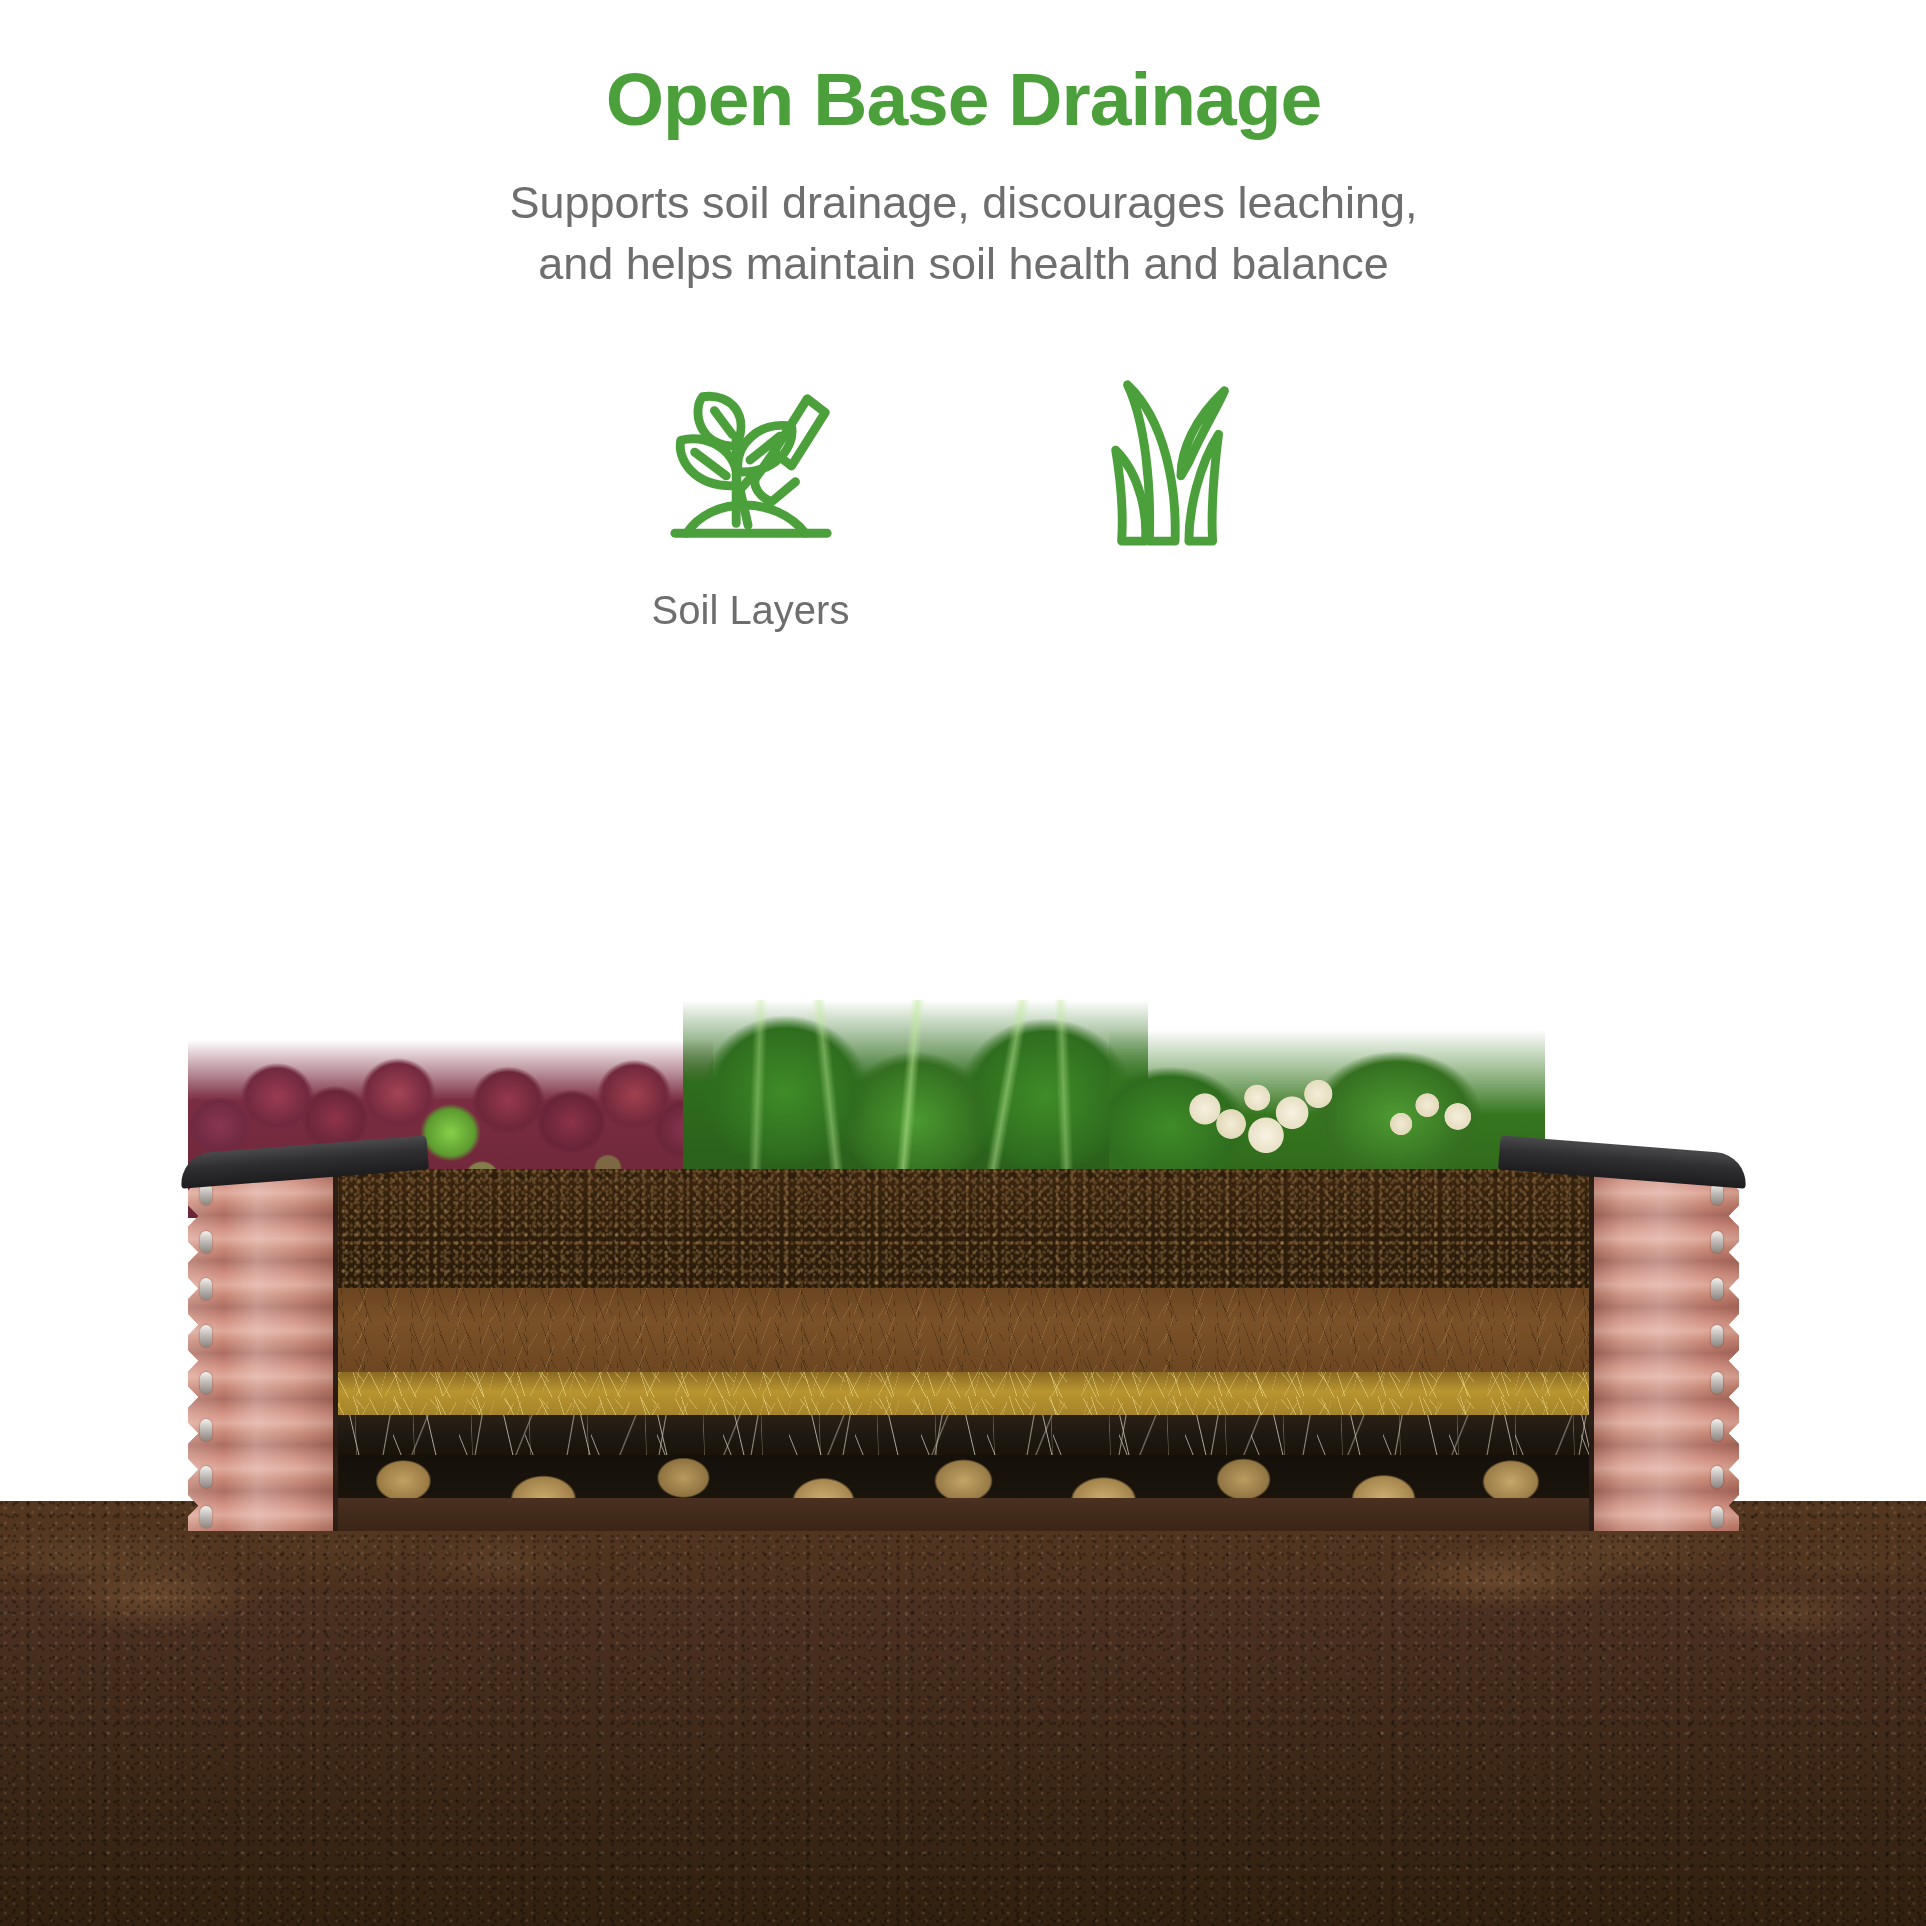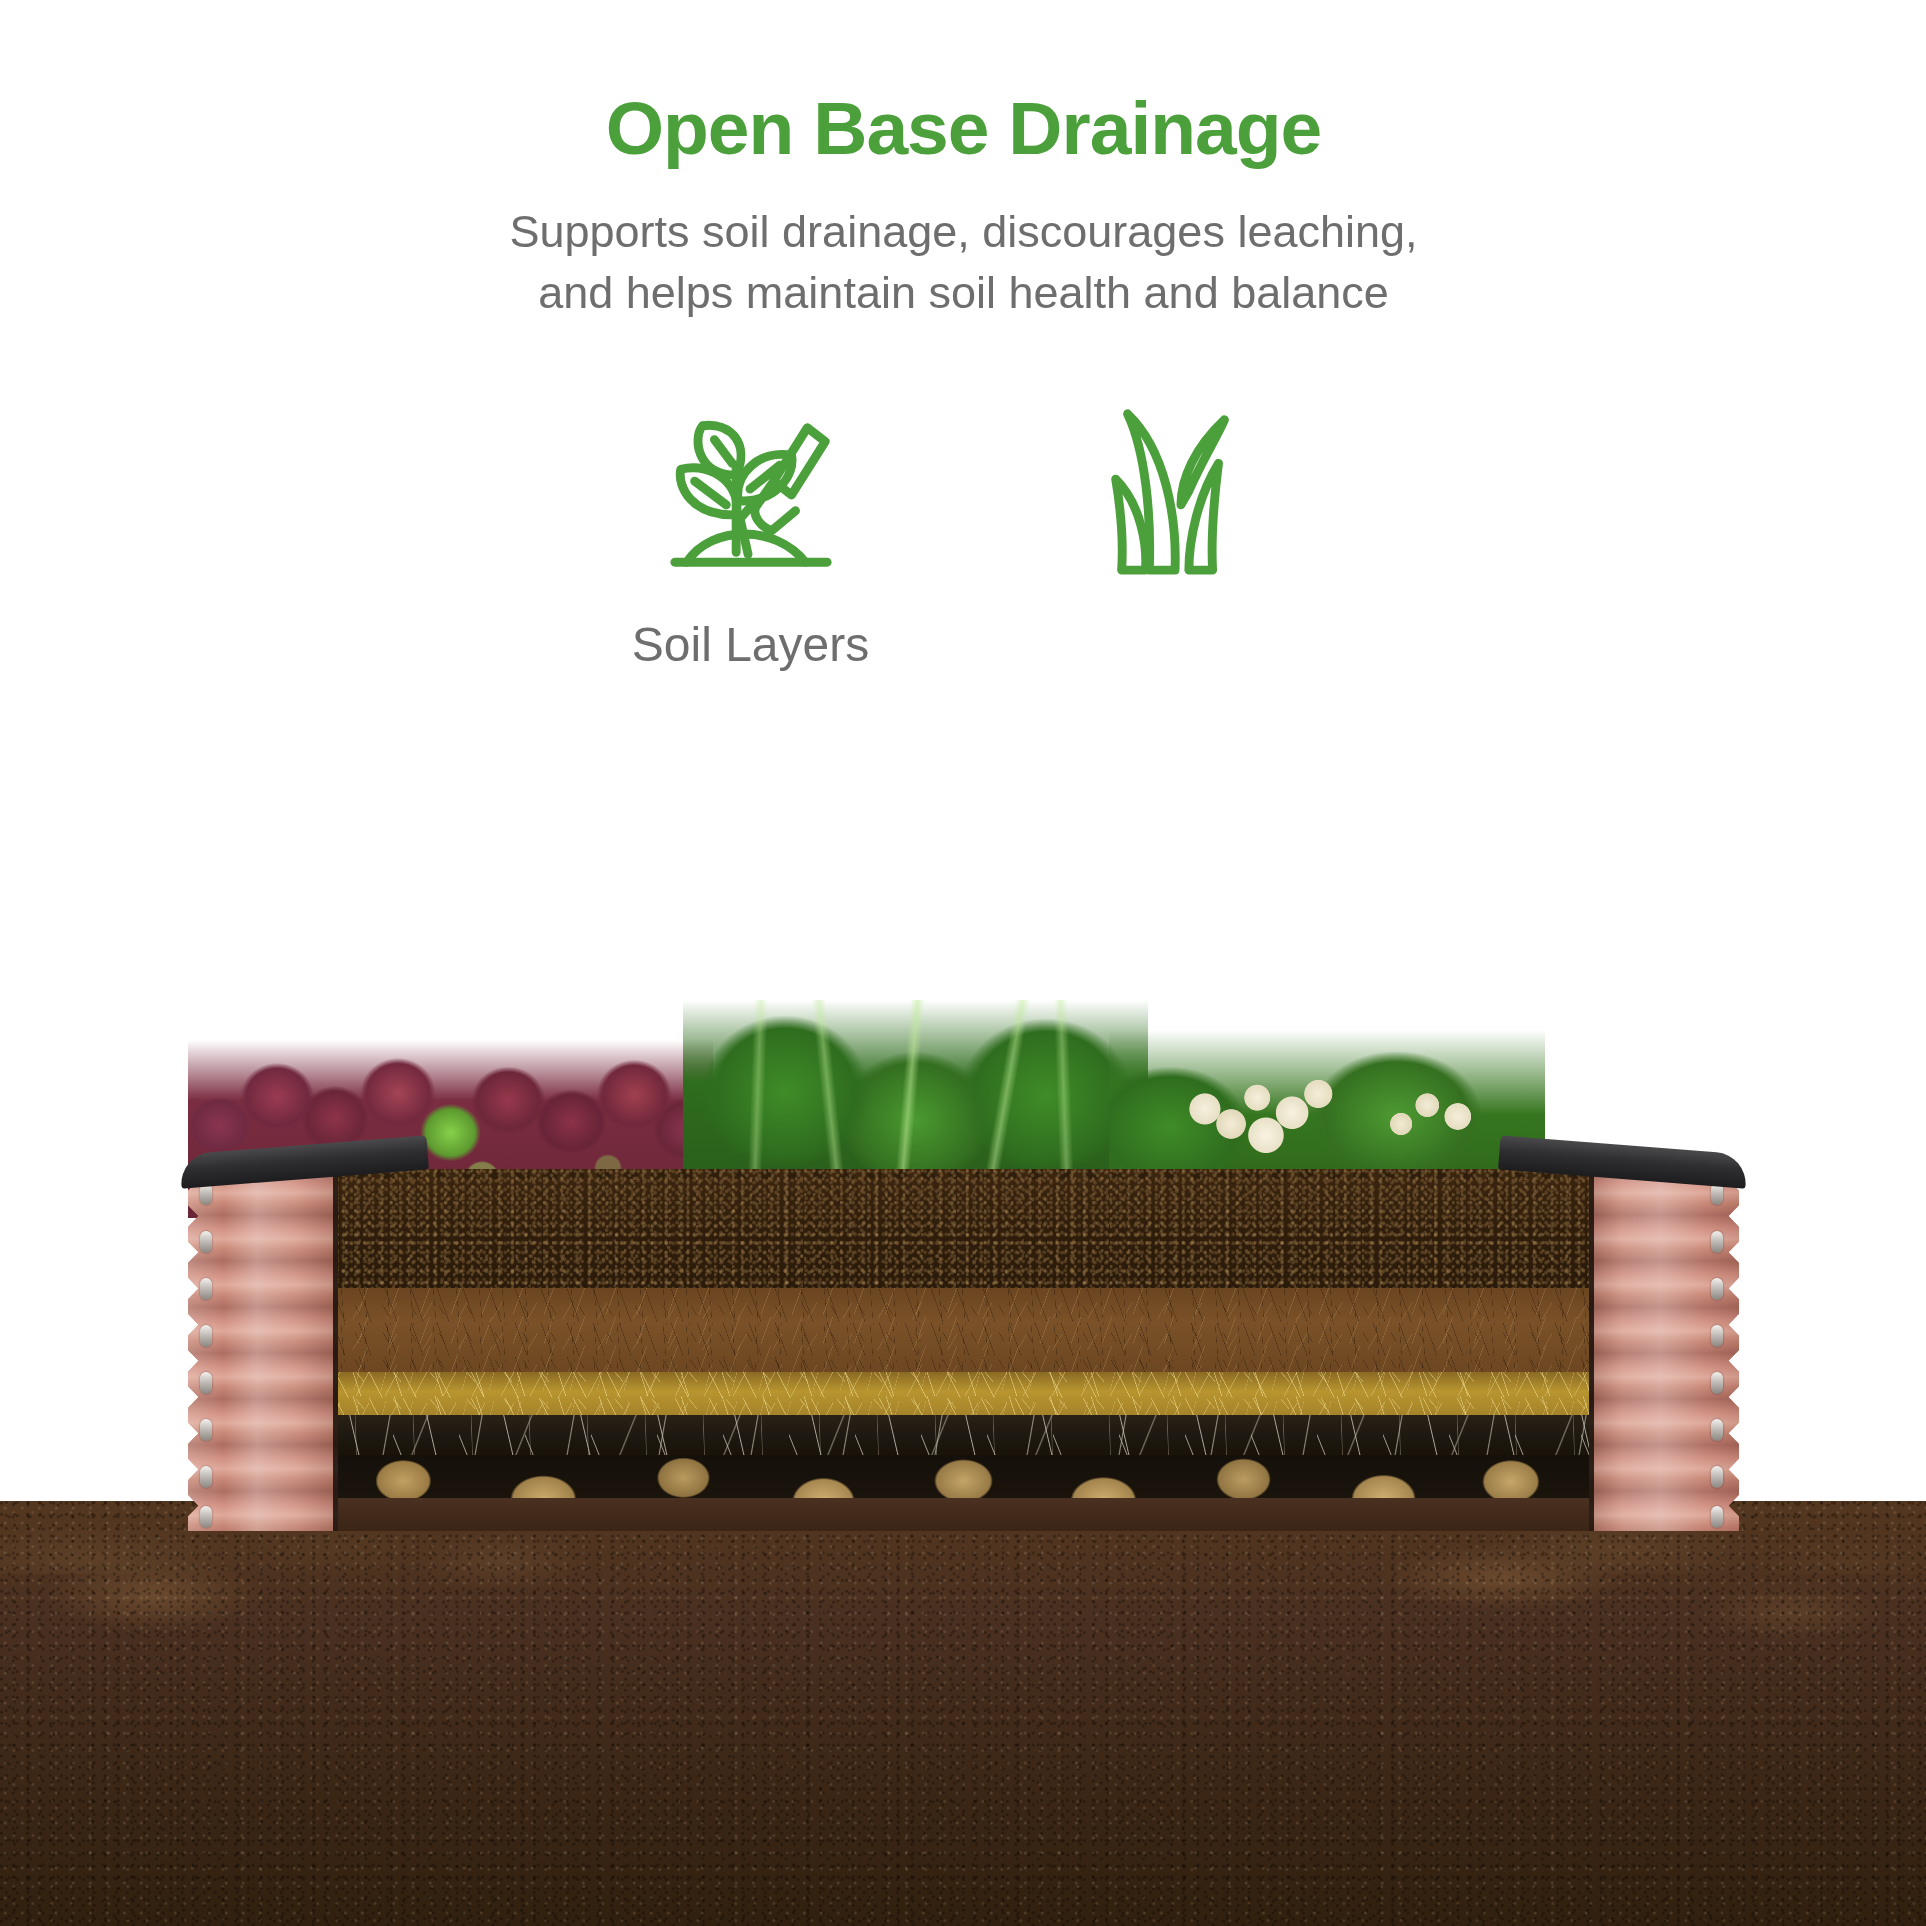--- a/index.html
+++ b/index.html
@@ -5,21 +5,21 @@
   * { margin:0; padding:0; box-sizing:border-box; }
   html,body { width:1927px; height:1927px; }
   body {
     background:#ffffff;
     font-family:"Liberation Sans", sans-serif;
     overflow:hidden;
     position:relative;
   }
 
   
-  .header { width:100%; padding-top:89px; text-align:center; }
+  .header { width:100%; padding-top:60px; text-align:center; }
   .page-title {
     font-size:75px;
     font-weight:bold;
     color:#4CA03B;
     letter-spacing:-1px;
     line-height:1.05;
   }
   .page-subtitle {
     margin-top:34px;
     font-size:45px;
@@ -42,21 +42,21 @@
     align-items:center;
   }
   .feature-icon {
     height:194px;
     display:flex;
     align-items:center;
     justify-content:center;
   }
   .feature-label {
     margin-top:26px;
-    font-size:48px;
+    font-size:40px;
     color:#6e6e6e;
     text-align:center;
     line-height:1.28;
     max-width:297px;
   }
 
   
   .scene {
     position:absolute;
     left:0;

